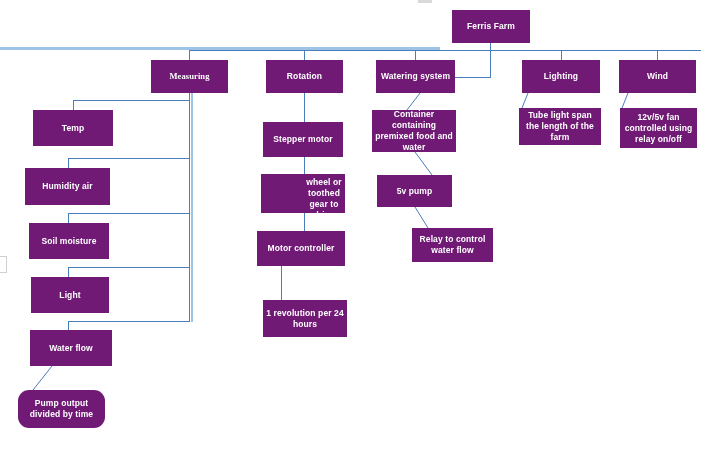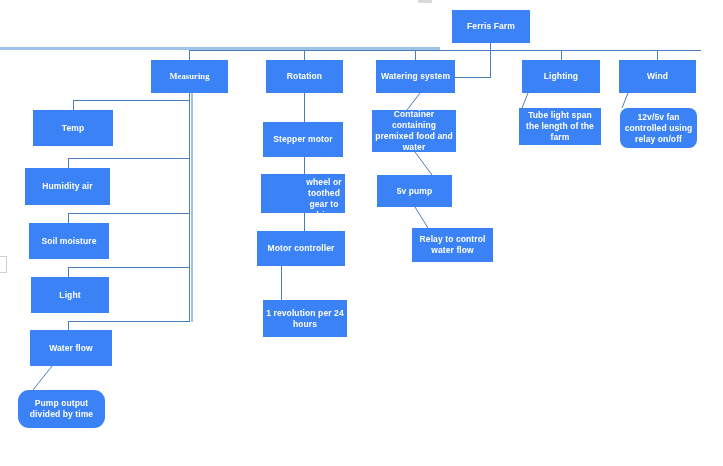--- a/index.html
+++ b/index.html
@@ -13,21 +13,21 @@
   }
   #canvas {
     position: relative;
     width: 723px;
     height: 466px;
     background: #ffffff;
     overflow: hidden;
   }
   .node {
     position: absolute;
-    background: #3b82f6;
+    background: #701a75;
     color: #ffffff;
     font-family: "Liberation Sans", sans-serif;
     font-size: 8.5px;
     font-weight: bold;
     line-height: 11px;
     display: flex;
     align-items: center;
     justify-content: center;
     text-align: center;
     box-sizing: border-box;
@@ -141,15 +141,15 @@
   <div class="node" style="left:372px; top:110px; width:84px; height:42px;">Container containing premixed food and water</div>
   <div class="node" style="left:377px; top:175px; width:75px; height:32px;">5v pump</div>
   <div class="node" style="left:372px; top:228px; width:81px; height:34px;margin-left:40px;">Relay to control water flow</div>
 
   <svg class="diag" style="left:0px; top:0px; width:723px; height:466px;">
     <line x1="528" y1="93" x2="522" y2="108"></line>
     <line x1="628" y1="93" x2="622" y2="108"></line>
   </svg>
 
   <div class="node" style="left:519px; top:108px; width:82px; height:37px;">Tube light span the length of the farm</div>
-  <div class="node" style="left:620px; top:108px; width:77px; height:40px;border-radius:8px;">12v/5v fan controlled using relay on/off</div>
+  <div class="node" style="left:620px; top:108px; width:77px; height:40px;">12v/5v fan controlled using relay on/off</div>
 
 </div>
 
 </body></html>

